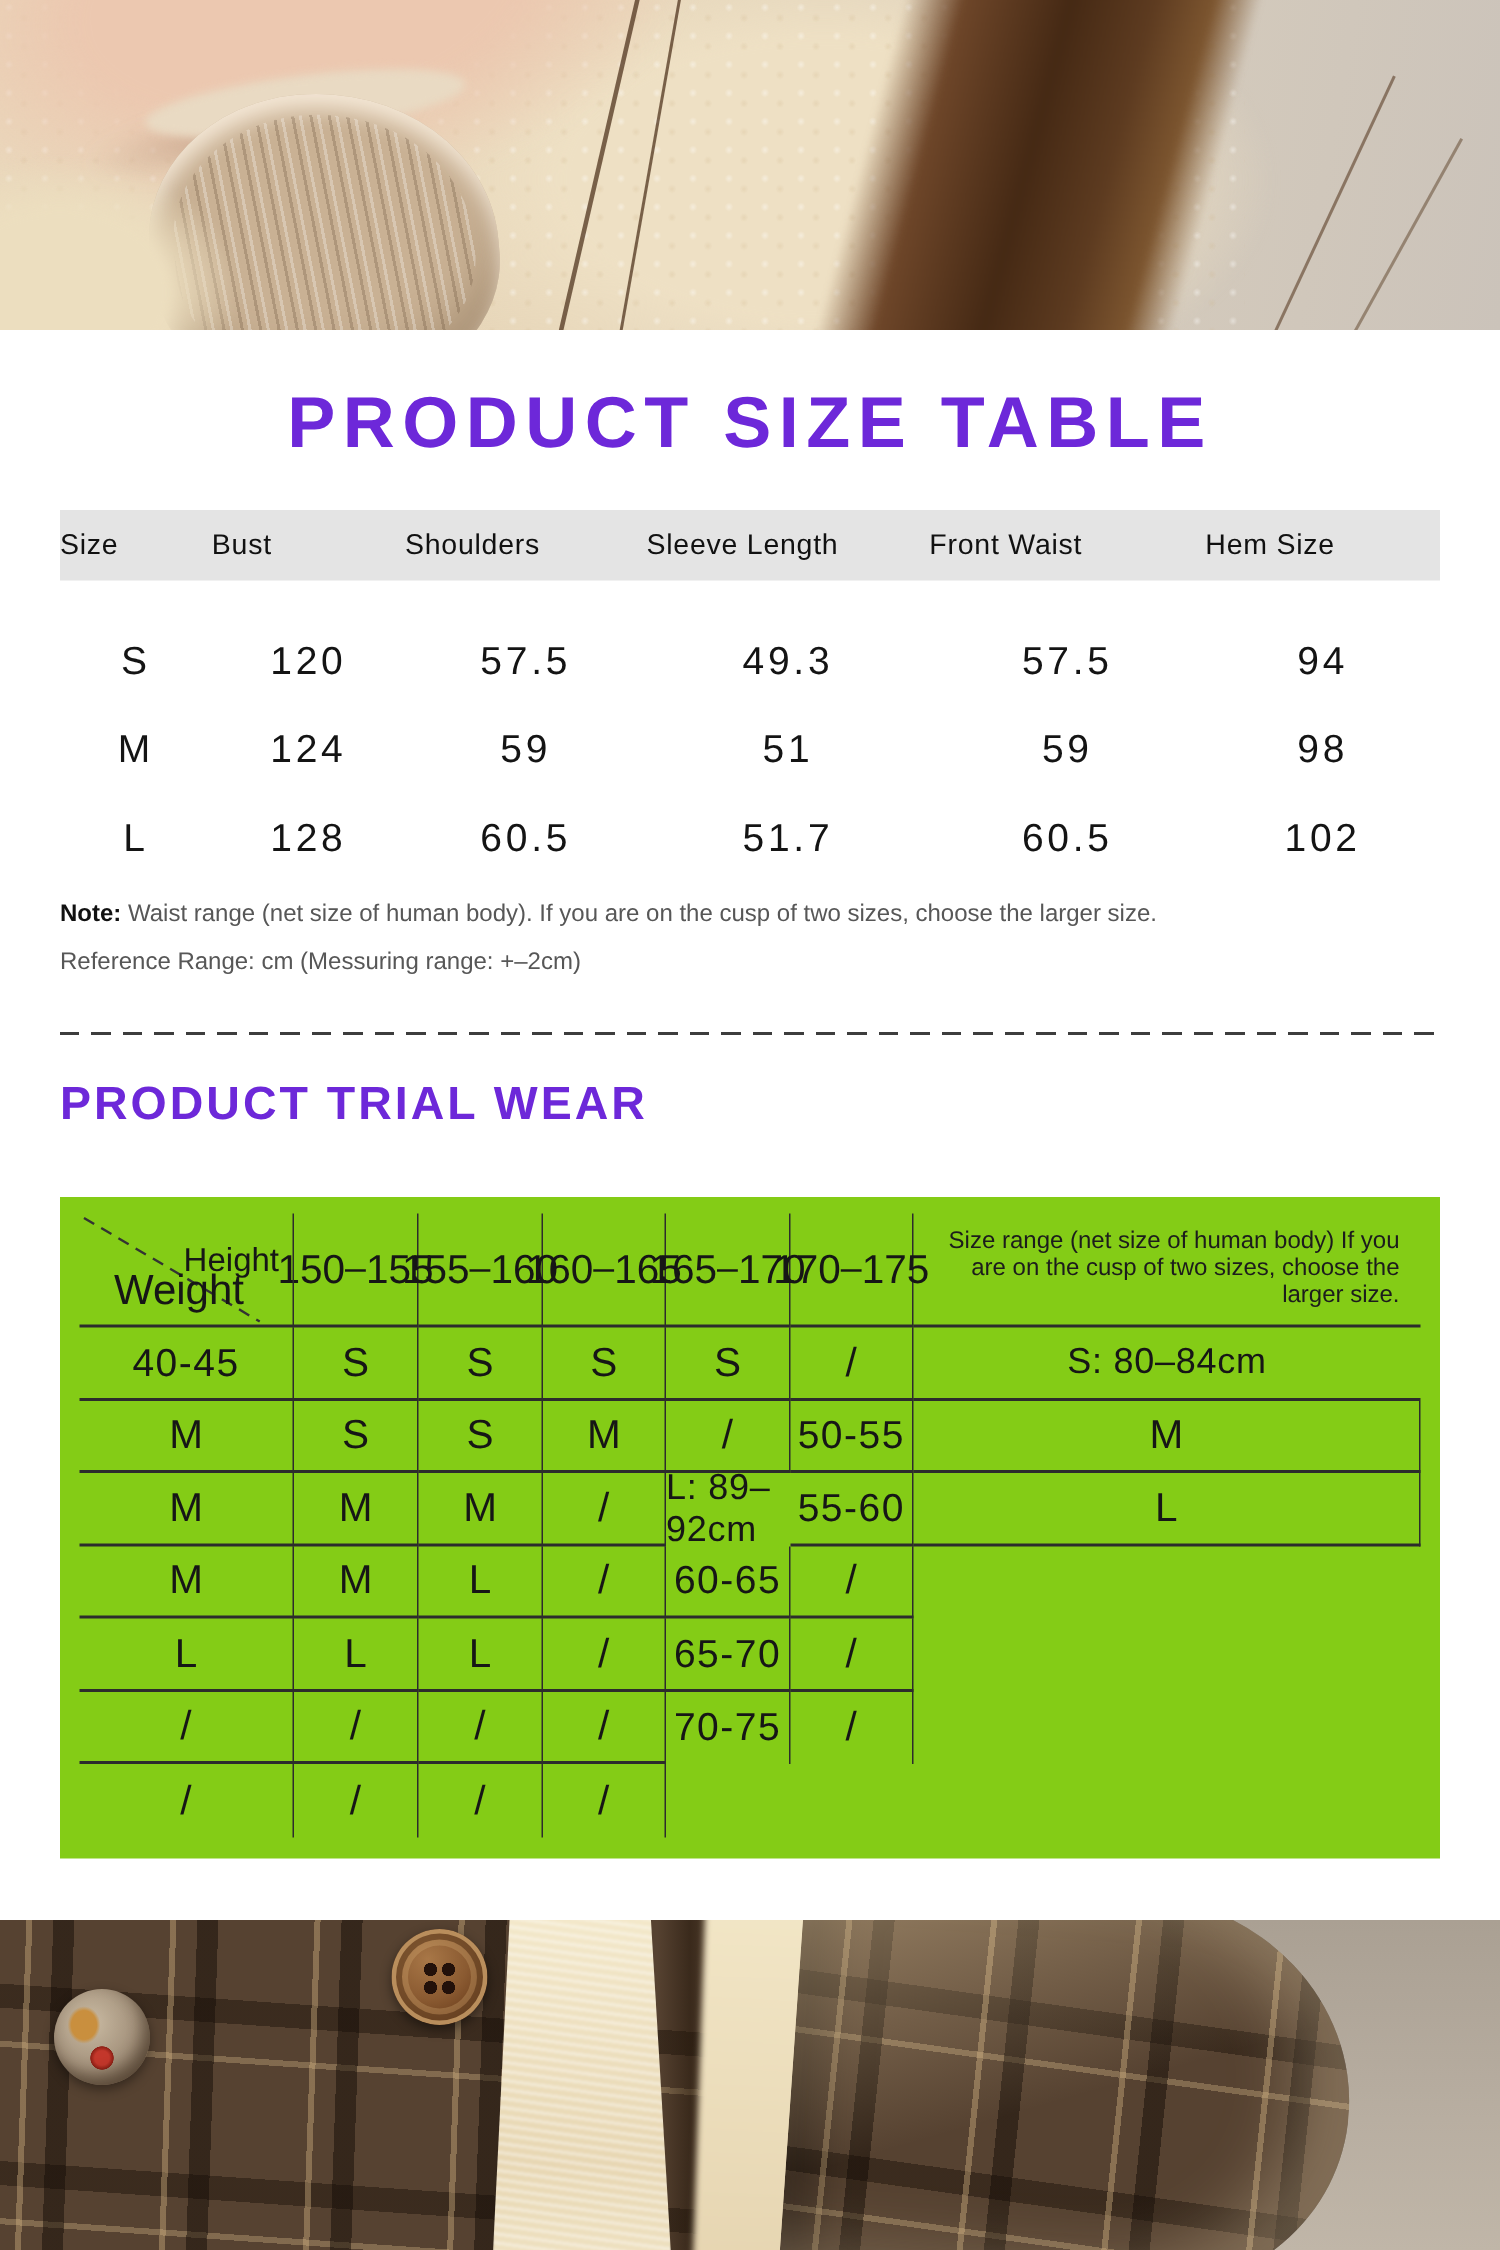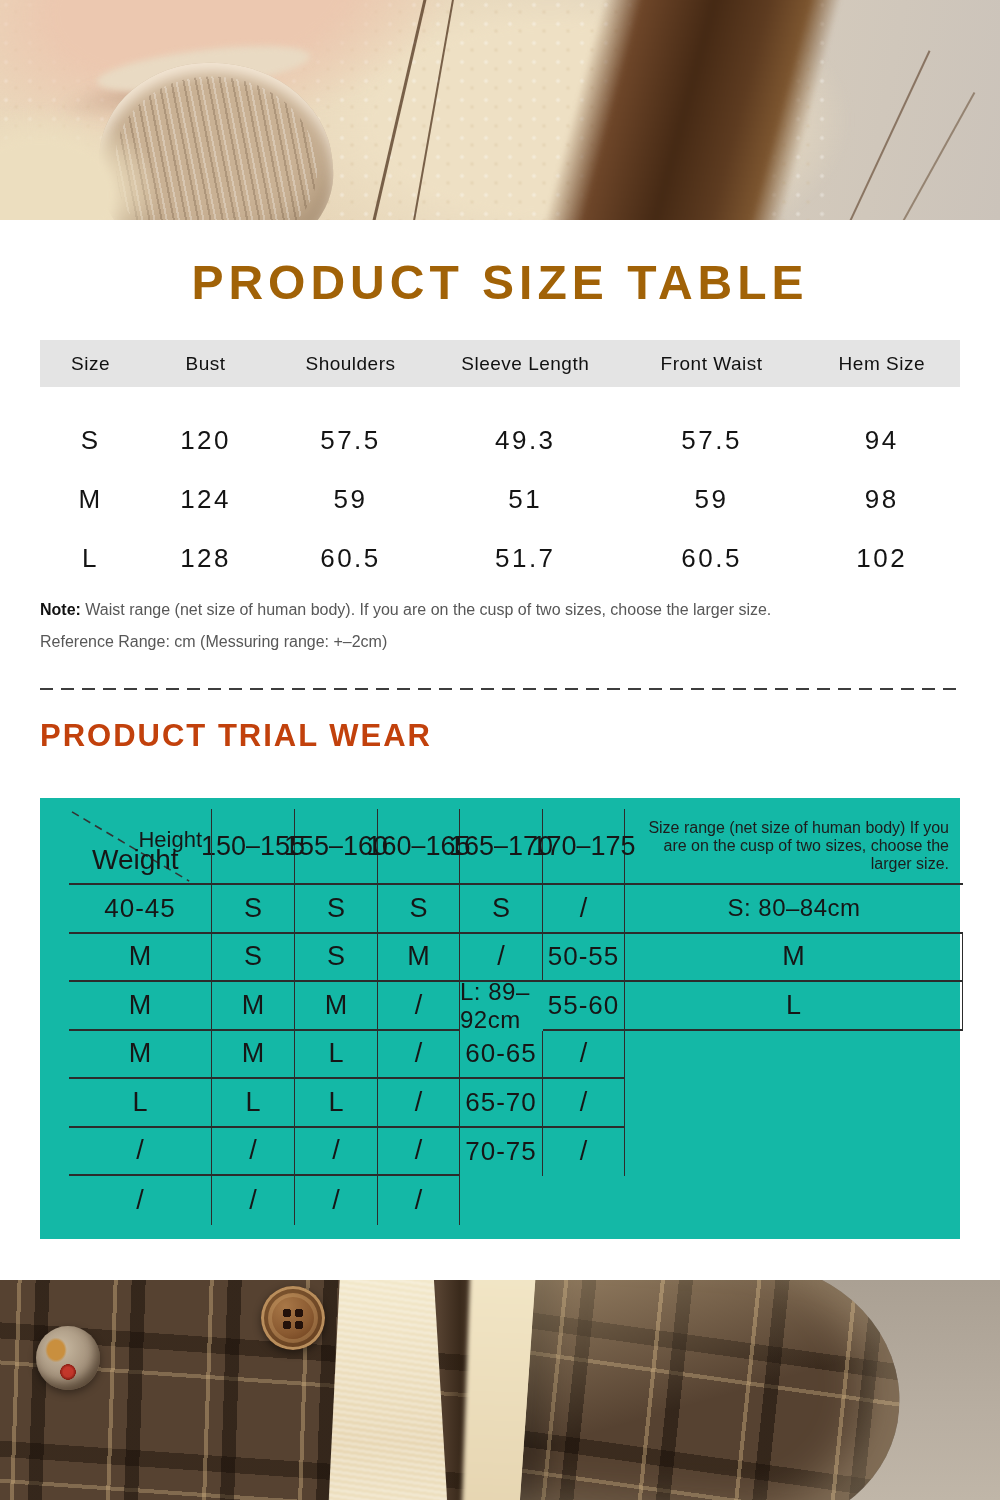--- a/index.html
+++ b/index.html
@@ -32,45 +32,45 @@
   .pt-hair { position:absolute; left:520px; top:-70px; width:340px; height:380px; transform:rotate(8deg); filter:blur(2px);
     background:linear-gradient(97deg,rgba(0,0,0,0) 20%,#6e4629 30%,#452914 48%,#5d3b20 62%,#7c552f 72%,rgba(0,0,0,0) 80%); }
   .pt-strand { position:absolute; background:rgba(70,42,20,.7); }
   .pt-s1 { left:398px; top:-20px; width:3px; height:260px; transform:rotate(13deg); }
   .pt-s2 { left:432px; top:-12px; width:2px; height:250px; transform:rotate(10deg); }
   .pt-s3 { left:880px; top:40px; width:2px; height:230px; transform:rotate(25deg); background:rgba(80,50,25,.55); }
   .pt-s4 { left:925px; top:80px; width:2px; height:200px; transform:rotate(29deg); background:rgba(80,50,25,.45); }
 
   
   .h1 { margin-top:36px; height:54px; line-height:54px; text-align:center;
-    font-size:48px; font-weight:700; letter-spacing:5px; color:#a16207; }
+    font-size:48px; font-weight:700; letter-spacing:5px; color:#6d28d9; }
   .h2 { margin:26px 40px 0; height:40px; line-height:40px; text-align:left;
-    font-size:31px; font-weight:700; letter-spacing:2px; color:#c2410c; }
+    font-size:31px; font-weight:700; letter-spacing:2px; color:#6d28d9; }
 
   
   .st { margin:30px 40px 0; }
   .st-grid { display:grid; grid-template-columns:11% 14% 17.5% 20.5% 20% 17%; }
   .st-head { background:#e4e4e4; height:47px; align-items:center; }
-  .st-hcell { text-align:center; font-size:19px; letter-spacing:.5px; color:#111; }
+  .st-hcell { text-align:left; font-size:19px; letter-spacing:.5px; color:#111; }
   .st-body { padding-top:24px; }
   .st-row { height:59px; align-items:center; }
   .st-cell { text-align:center; font-size:26px; letter-spacing:2.5px; color:#141414; }
 
   
   .notes { margin:10px 40px 0; color:#575757; font-size:16px; }
   .notes p { line-height:24px; }
   .notes p + p { margin-top:8px; }
   .note-label { font-weight:700; color:#111; }
 
   
   .divider { margin:34px 40px 0; height:2px;
     background:repeating-linear-gradient(90deg,#3d3d3d 0 13px,rgba(0,0,0,0) 13px 21px); }
 
   
-  .tw-panel { margin:42px 40px 0; background:#14b8a6; padding:11px 29px 14px; }
+  .tw-panel { margin:42px 40px 0; background:#84cc16; padding:11px 13px 14px; }
   .tw-grid { display:grid; grid-template-columns:143px 83px 83px 82px 83px 82px 338px;
     grid-template-rows:76px repeat(7,48.5px); }
   .cell { display:flex; align-items:center; justify-content:center; color:#161616; }
   .br { border-right:1.5px solid #2c2c2c; }
   .bb { border-bottom:2px solid #2c2c2c; }
   .corner { position:relative; }
   .corner svg { position:absolute; inset:0; width:100%; height:100%; }
   .corner-height { position:absolute; right:9px; top:18px; font-size:22px; }
   .corner-weight { position:absolute; left:23px; bottom:7px; font-size:28px; }
   .hcol { font-size:27px; line-height:27px; }

